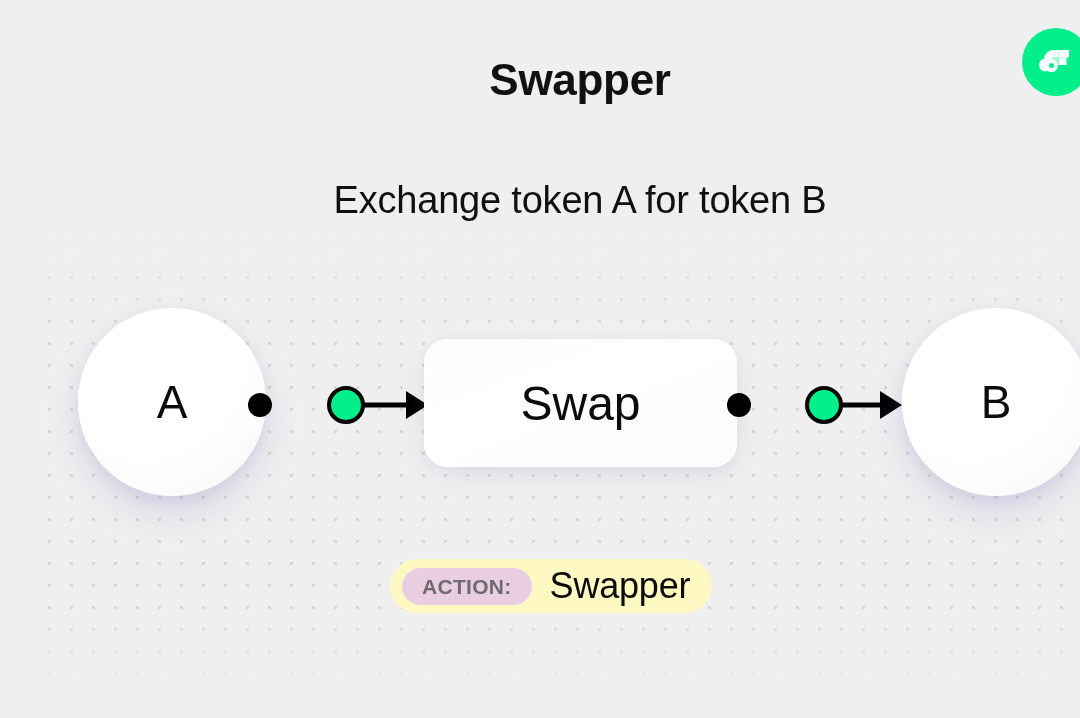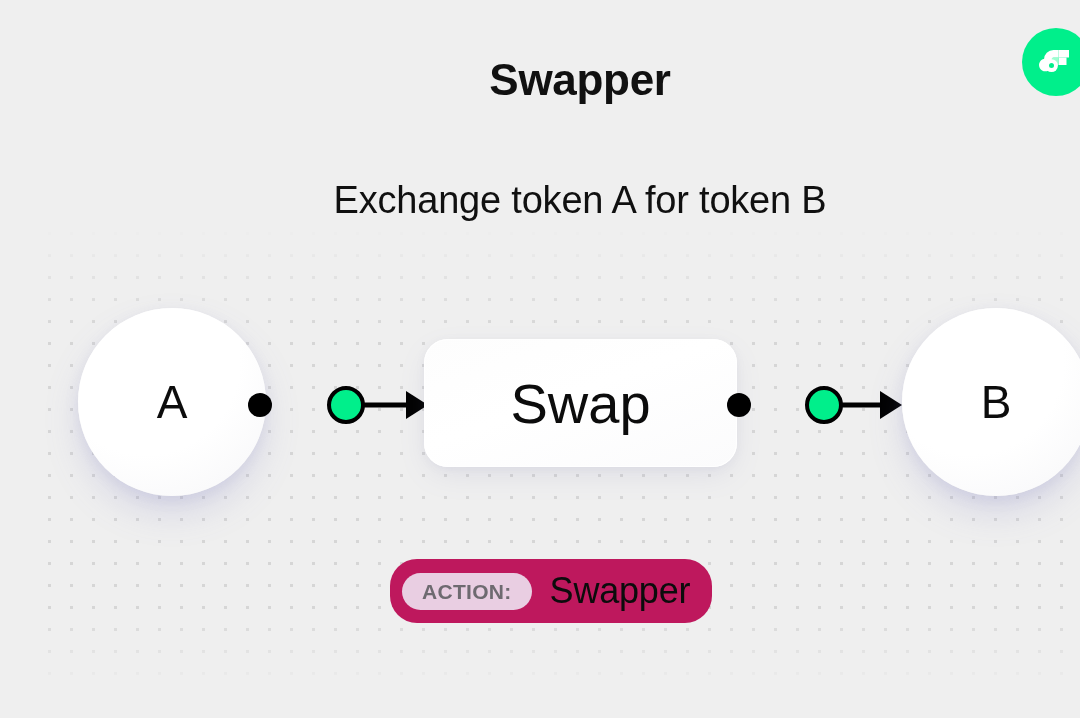--- a/index.html
+++ b/index.html
@@ -118,43 +118,43 @@
     width: 313px;
     height: 128px;
     border-radius: 24px;
     background: linear-gradient(160deg, #fdfdfd 0%, #ffffff 45%, #fbfbfc 100%);
     box-shadow: 0 10px 30px -6px rgba(130,130,180,0.18),
                 0 2px 8px rgba(140,140,180,0.08),
                 inset 0 0 0 1px rgba(255,255,255,0.95);
     display: flex;
     align-items: center;
     justify-content: center;
-    font-size: 56px;
+    font-size: 48px;
     font-weight: 400;
     color: #0c0c0c;
   }
 
   
   .connector {
     position: absolute;
     height: 56px;
   }
   #connector-left  { left: 206px; top: 377px; width: 184px; }
   #connector-right { left: 686px; top: 377px; width: 180px; }
   .connector svg { display: block; }
 
   
   #action-badge {
     position: absolute;
     left: 350px;
     top: 559px;
-    height: 64px;
+    height: 54px;
     padding: 0 22px 0 12px;
     border-radius: 27px;
-    background: #be185d;
+    background: #fef9c3;
     display: flex;
     align-items: center;
     gap: 18px;
   }
   #action-badge-key {
     background: #e9cee2;
     color: #6e6a70;
     font-size: 21px;
     font-weight: 700;
     letter-spacing: 0.3px;

